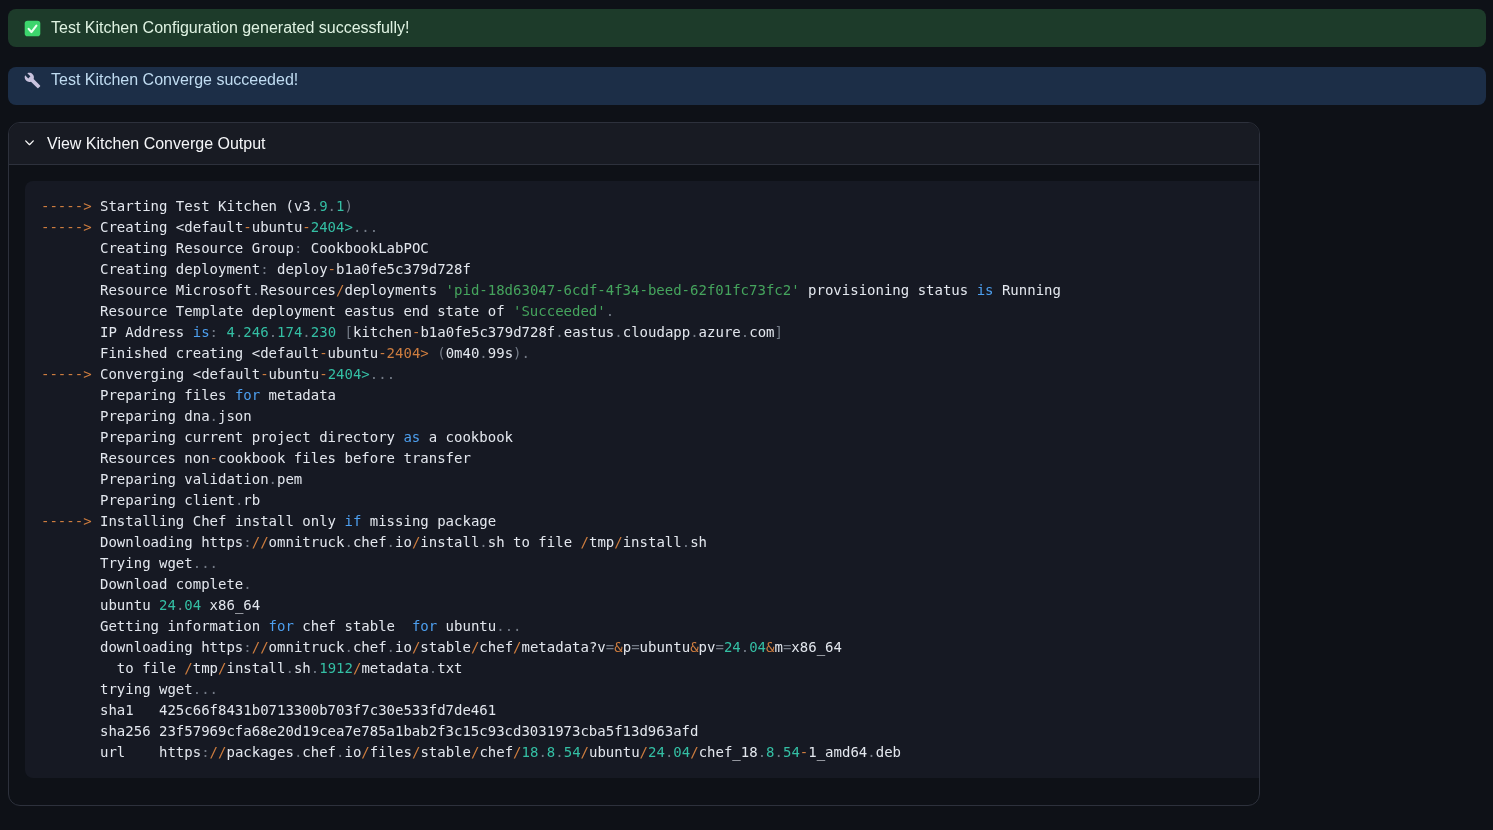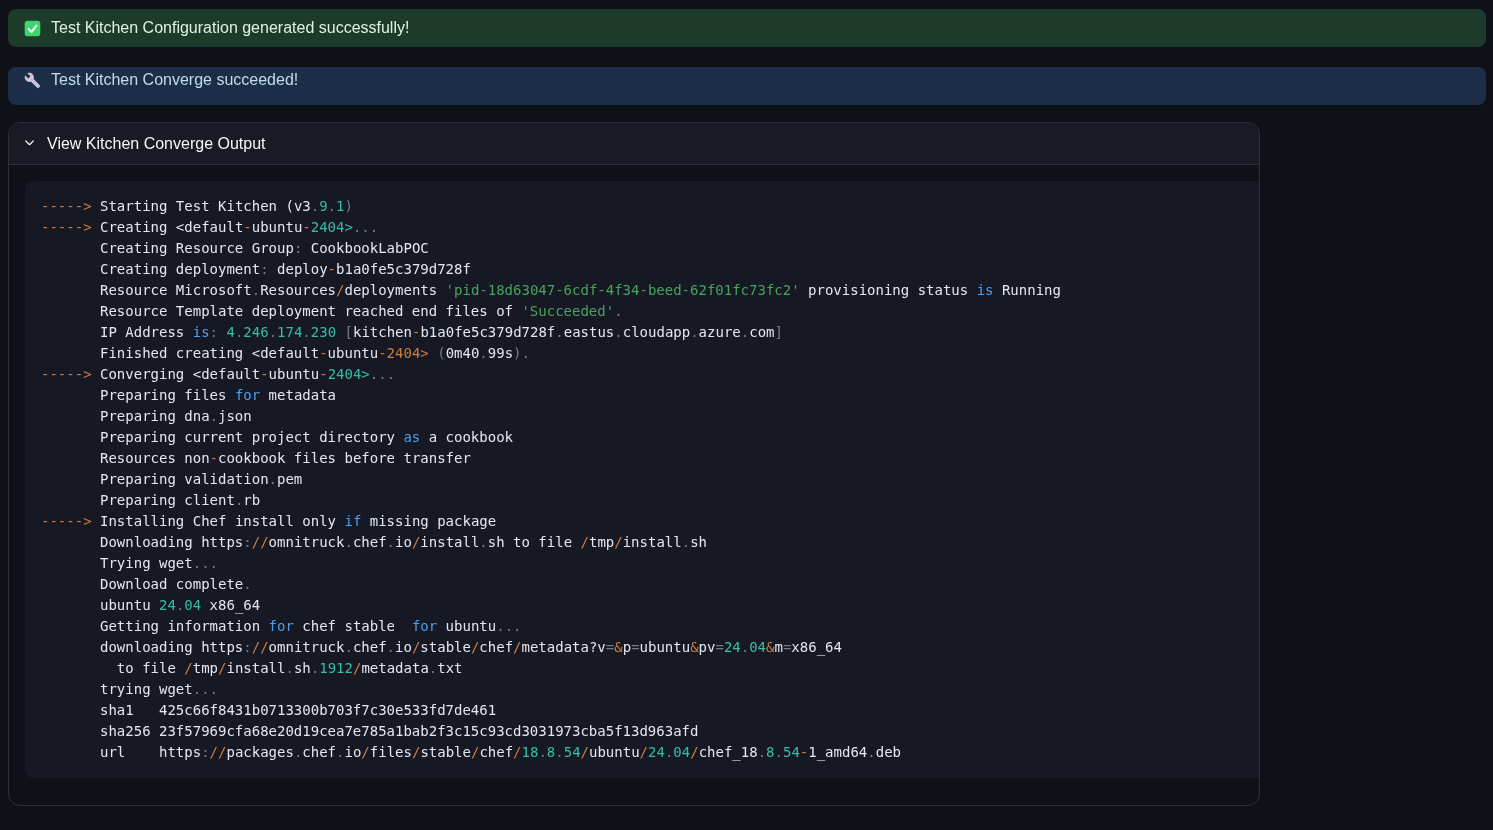--- a/index.html
+++ b/index.html
@@ -83,21 +83,21 @@
       <span>View Kitchen Converge Output</span>
     </div>
     <div class="expander-body">
       <div class="code-block">
         <div id="console-code">
             <div class="code-line"><span class="tok-o">-----&gt; </span><span class="tok-w">Starting Test Kitchen (v3</span><span class="tok-g">.</span><span class="tok-t">9</span><span class="tok-g">.</span><span class="tok-t">1</span><span class="tok-g">)</span></div>
             <div class="code-line"><span class="tok-o">-----&gt; </span><span class="tok-w">Creating &lt;default</span><span class="tok-o">-</span><span class="tok-w">ubuntu</span><span class="tok-o">-</span><span class="tok-t">2404&gt;</span><span class="tok-g">...</span></div>
             <div class="code-line"><span class="tok-w">       Creating Resource Group</span><span class="tok-g">:</span><span class="tok-w"> CookbookLabPOC</span></div>
             <div class="code-line"><span class="tok-w">       Creating deployment</span><span class="tok-g">:</span><span class="tok-w"> deploy</span><span class="tok-o">-</span><span class="tok-w">b1a0fe5c379d728f</span></div>
             <div class="code-line"><span class="tok-w">       Resource Microsoft</span><span class="tok-g">.</span><span class="tok-w">Resources</span><span class="tok-o">/</span><span class="tok-w">deployments </span><span class="tok-s">'pid-18d63047-6cdf-4f34-beed-62f01fc73fc2'</span><span class="tok-w"> provisioning status </span><span class="tok-b">is</span><span class="tok-w"> Running</span></div>
-            <div class="code-line"><span class="tok-w">       Resource Template deployment reached end files of </span><span class="tok-s">'Succeeded'</span><span class="tok-g">.</span></div>
+            <div class="code-line"><span class="tok-w">       Resource Template deployment eastus end state of </span><span class="tok-s">'Succeeded'</span><span class="tok-g">.</span></div>
             <div class="code-line"><span class="tok-w">       IP Address </span><span class="tok-b">is</span><span class="tok-g">:</span><span class="tok-w"> </span><span class="tok-t">4</span><span class="tok-g">.</span><span class="tok-t">246</span><span class="tok-g">.</span><span class="tok-t">174</span><span class="tok-g">.</span><span class="tok-t">230</span><span class="tok-w"> </span><span class="tok-g">[</span><span class="tok-w">kitchen</span><span class="tok-o">-</span><span class="tok-w">b1a0fe5c379d728f</span><span class="tok-g">.</span><span class="tok-w">eastus</span><span class="tok-g">.</span><span class="tok-w">cloudapp</span><span class="tok-g">.</span><span class="tok-w">azure</span><span class="tok-g">.</span><span class="tok-w">com</span><span class="tok-g">]</span></div>
             <div class="code-line"><span class="tok-w">       Finished creating &lt;default</span><span class="tok-o">-</span><span class="tok-w">ubuntu</span><span class="tok-o">-2404&gt;</span><span class="tok-w"> </span><span class="tok-g">(</span><span class="tok-w">0m40</span><span class="tok-g">.</span><span class="tok-w">99s</span><span class="tok-g">).</span></div>
             <div class="code-line"><span class="tok-o">-----&gt; </span><span class="tok-w">Converging &lt;default</span><span class="tok-o">-</span><span class="tok-w">ubuntu</span><span class="tok-o">-</span><span class="tok-t">2404&gt;</span><span class="tok-g">...</span></div>
             <div class="code-line"><span class="tok-w">       Preparing files </span><span class="tok-b">for</span><span class="tok-w"> metadata</span></div>
             <div class="code-line"><span class="tok-w">       Preparing dna</span><span class="tok-g">.</span><span class="tok-w">json</span></div>
             <div class="code-line"><span class="tok-w">       Preparing current project directory </span><span class="tok-b">as</span><span class="tok-w"> a cookbook</span></div>
             <div class="code-line"><span class="tok-w">       Resources non</span><span class="tok-o">-</span><span class="tok-w">cookbook files before transfer</span></div>
             <div class="code-line"><span class="tok-w">       Preparing validation</span><span class="tok-g">.</span><span class="tok-w">pem</span></div>
             <div class="code-line"><span class="tok-w">       Preparing client</span><span class="tok-g">.</span><span class="tok-w">rb</span></div>
             <div class="code-line"><span class="tok-o">-----&gt; </span><span class="tok-w">Installing Chef install only </span><span class="tok-b">if</span><span class="tok-w"> missing package</span></div>

